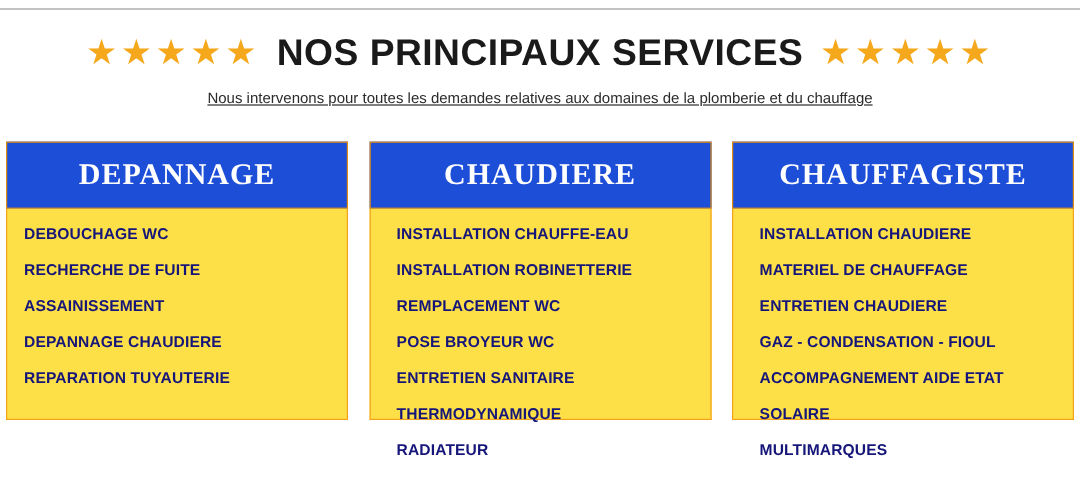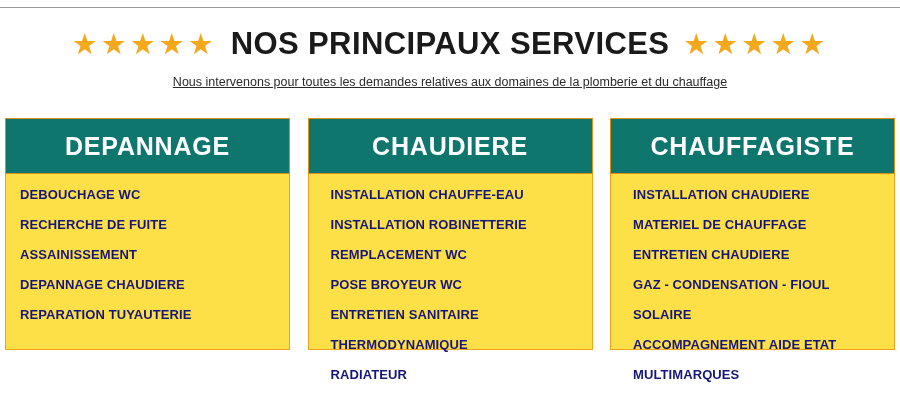--- a/index.html
+++ b/index.html
@@ -64,26 +64,27 @@
     display: flex;
     justify-content: space-between;
     padding: 0 5px;
     box-sizing: border-box;
   }
   .card {
     width: 285px;
     box-sizing: border-box;
   }
   .card-head {
-    background: #0f766e;
+    background: #1d4ed8;
     border: 1px solid #e08e10;
     height: 54px;
     display: flex;
     align-items: center;
     justify-content: center;
+    font-family: Liberation Serif, serif;
   }
   .card-head-text {
     color: #ffffff;
     font-size: 25px;
     font-weight: bold;
     letter-spacing: 0.8px;
   }
   .card-body {
     border: 1px solid #F5A21B;
     border-top: none;
@@ -152,19 +153,19 @@
 
   <div class="card col-3">
     <div class="card-head">
       <span class="card-head-text">CHAUFFAGISTE</span>
     </div>
     <div class="card-body">
       <div class="item">INSTALLATION CHAUDIERE</div>
       <div class="item">MATERIEL DE CHAUFFAGE</div>
       <div class="item">ENTRETIEN CHAUDIERE</div>
       <div class="item">GAZ - CONDENSATION - FIOUL</div>
+      <div class="item"> ACCOMPAGNEMENT AIDE ETAT</div>
       <div class="item">SOLAIRE</div>
-      <div class="item"> ACCOMPAGNEMENT AIDE ETAT</div>
       <div class="item">MULTIMARQUES</div>
     </div>
   </div>
 
 </div>
 
 </body></html>

